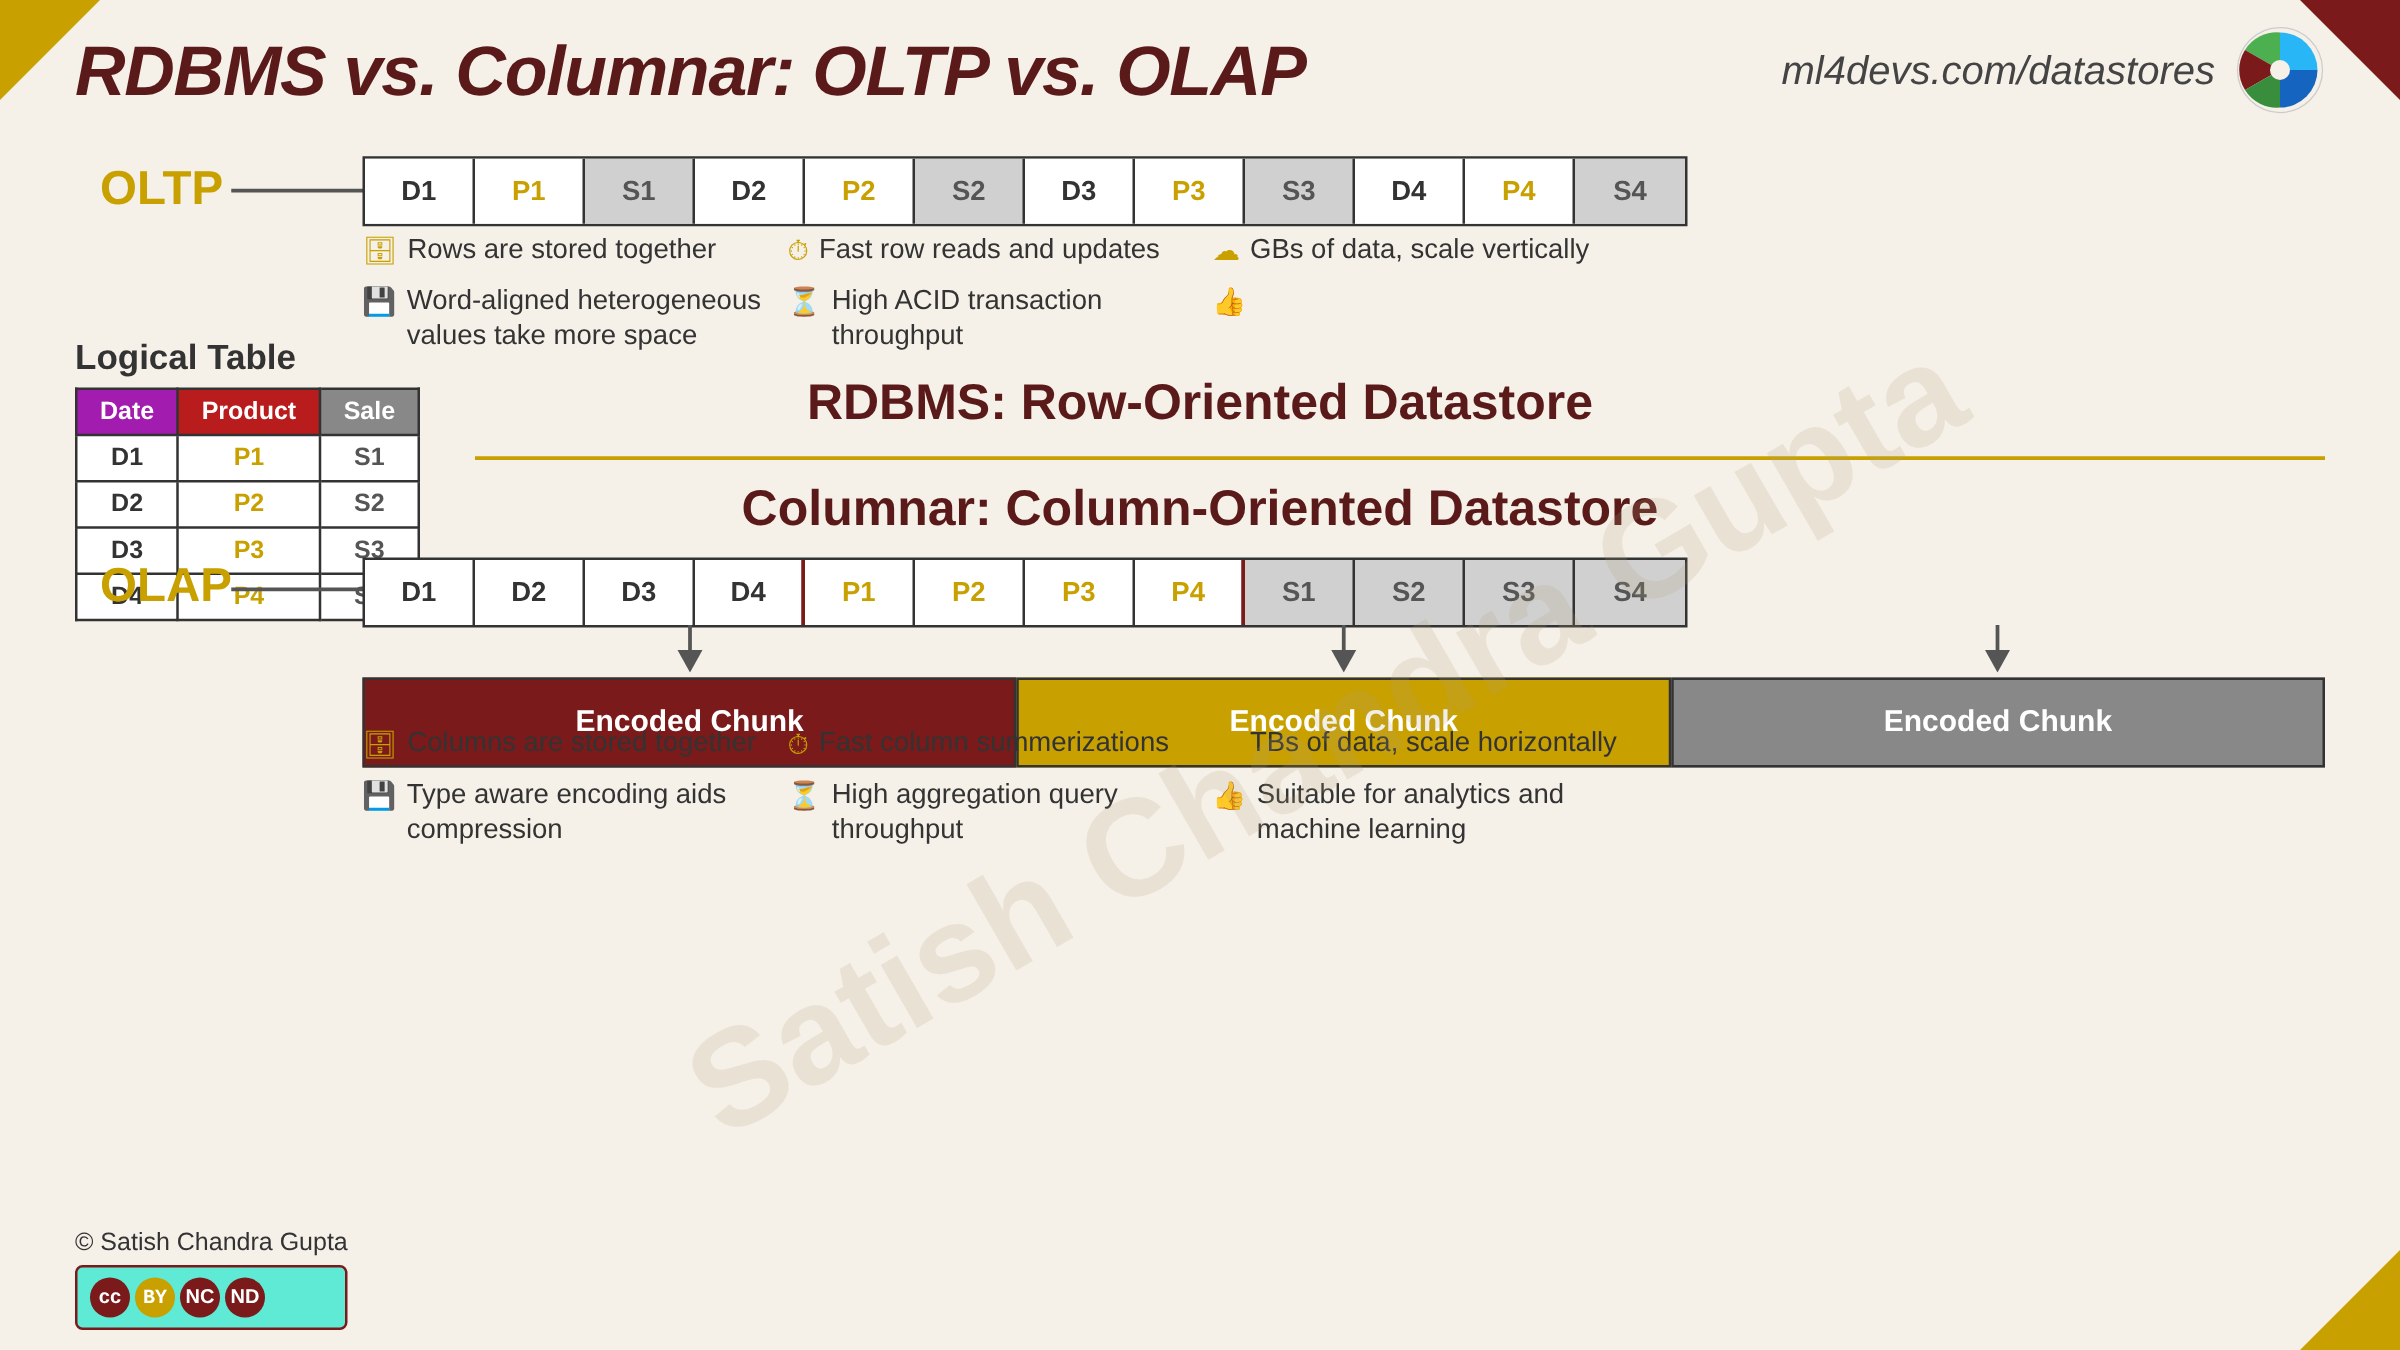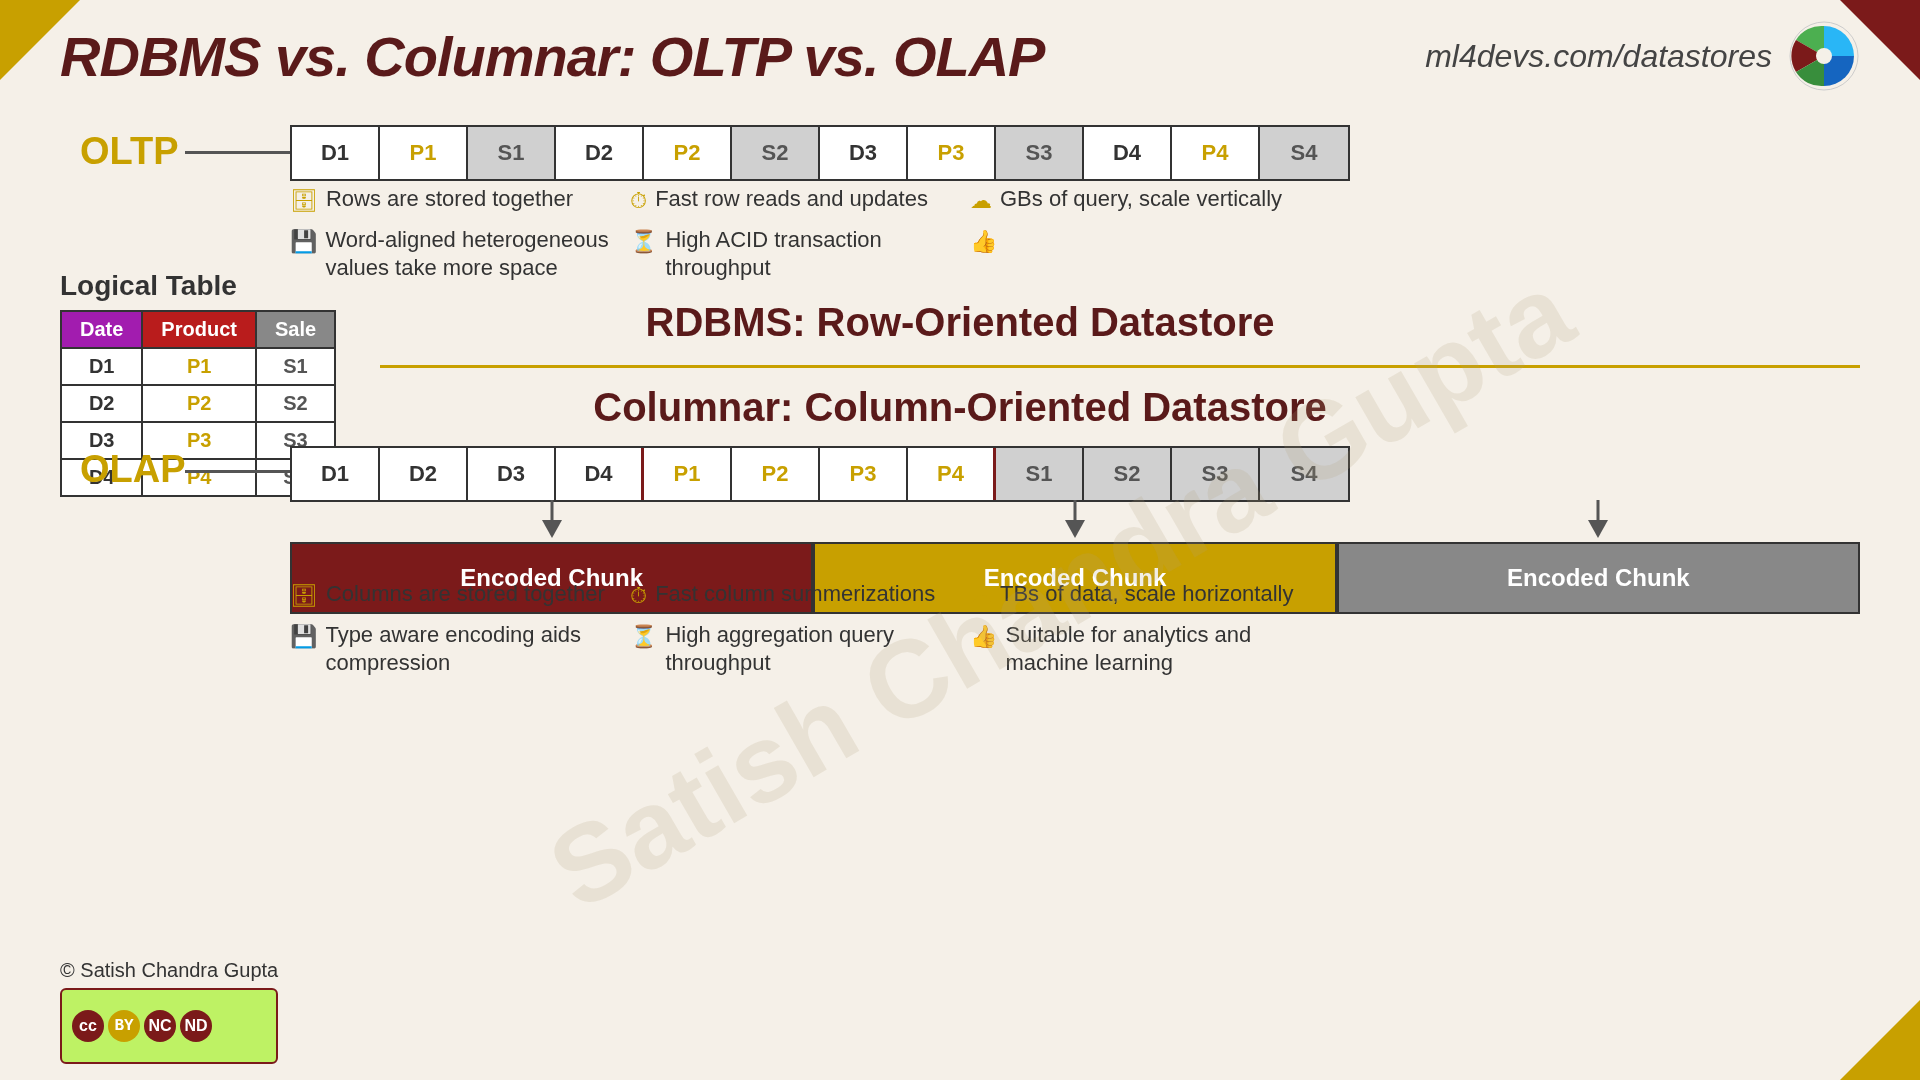--- a/index.html
+++ b/index.html
@@ -310,24 +310,24 @@
       gap: 6px;
     }
     .copyright-text {
       font-size: 20px;
       color: #333;
     }
     .cc-badge {
       display: flex;
       align-items: center;
       gap: 10px;
-      background: #bef264;
+      background: #5eead4;
       border: 2px solid #7b1a1a;
       border-radius: 6px;
-      padding: 20px 10px;
+      padding: 8px 10px;
     }
     .cc-icons {
       display: flex;
       gap: 4px;
     }
     .cc-icon {
       width: 32px;
       height: 32px;
       border-radius: 50%;
       background: #7b1a1a;
@@ -415,21 +415,21 @@
       <span>Fast row reads and updates</span>
     </div>
     <div class="bullet-item">
       <span class="bullet-icon icon-hourglass">⏳</span>
       <span>High ACID transaction throughput</span>
     </div>
   </div>
   <div class="bullet-col">
     <div class="bullet-item">
       <span class="bullet-icon icon-cloud">☁</span>
-      <span>GBs of query, scale vertically</span>
+      <span>GBs of data, scale vertically</span>
     </div>
     <div class="bullet-item">
       <span class="bullet-icon icon-thumb">👍</span>
     </div>
   </div>
 </div>
 
 <div class="logical-table-section">
   <div class="logical-table-title">Logical Table</div>
   <table class="ltable">

